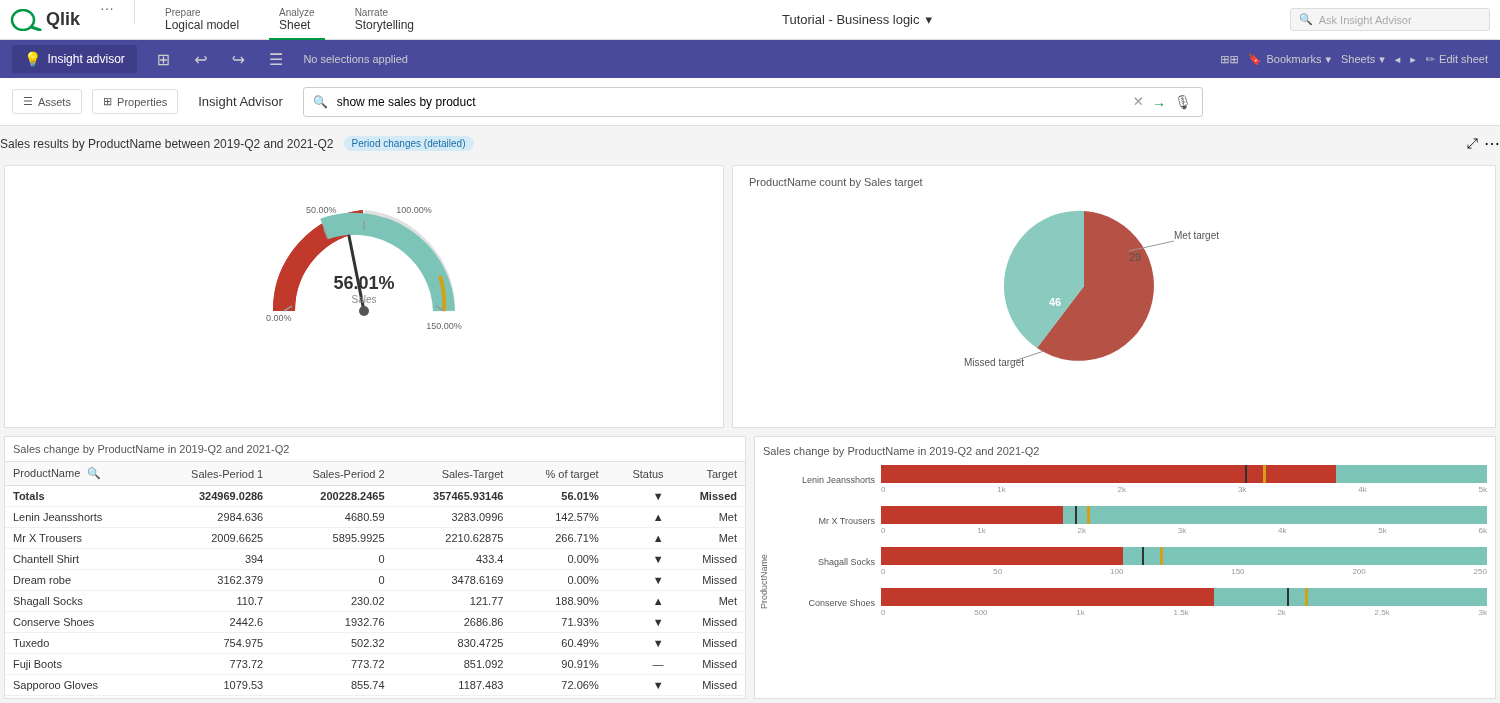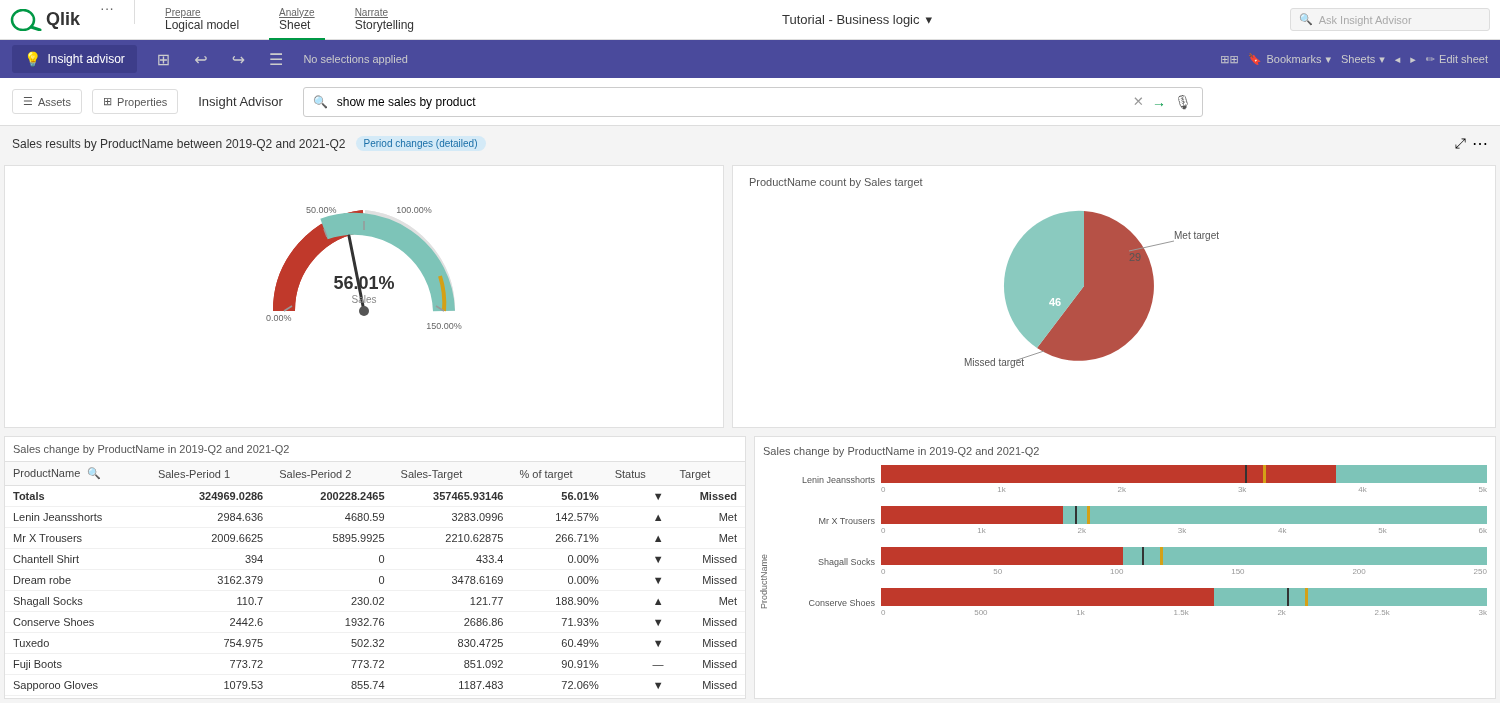--- a/index.html
+++ b/index.html
@@ -3,21 +3,21 @@
   <meta charset="utf-8">
   <style>
     * { box-sizing: border-box; margin: 0; padding: 0; }
     body { font-family: 'Segoe UI', Arial, sans-serif; font-size: 12px; background: #f4f4f4; color: #333; width: 1500px; height: 703px; overflow: hidden; }
 
     
     .top-nav { display: flex; height: 40px; background: #fff; border-bottom: 1px solid #ddd; padding: 0 10px; gap: 20px; }
     .qlik-logo { display: flex; align-items: center; gap: 4px; font-weight: bold; font-size: 14px; color: #333; }
     .nav-section { display: flex; flex-direction: column; align-items: flex-start; padding: 0 10px; cursor: pointer; border-bottom: 2px solid transparent; height: 40px; justify-content: center; }
     .nav-section.active { border-bottom: 2px solid #009845; }
-    .nav-section-label { font-size: 10px; color: #666; text-decoration: underline; }
+    .nav-section-label { font-size: 10px; color: #666; }
     .nav-section-value { font-size: 12px; color: #333; font-weight: 500; }
     .nav-divider { width: 1px; height: 24px; background: #ddd; }
     .nav-center { flex: 1; display: flex; justify-content: center; }
     .app-title { display: flex; align-items: center; gap: 6px; font-size: 13px; font-weight: 500; }
     .nav-right { display: flex; align-items: center; gap: 8px; }
     .ask-input { display: flex; align-items: center; background: #f5f5f5; border: 1px solid #ddd; border-radius: 3px; padding: 4px 8px; gap: 6px; width: 200px; }
     .ask-input span { color: #999; font-size: 11px; }
 
     
     .toolbar { display: flex; align-items: center; height: 38px; background: #4a4a9c; padding: 0 12px; gap: 16px; }
@@ -34,37 +34,37 @@
     .search-box { flex: 1; display: flex; align-items: center; background: #fff; border: 1px solid #ccc; border-radius: 3px; padding: 6px 10px; gap: 8px; max-width: 900px; }
     .search-box input { border: none; outline: none; flex: 1; font-size: 12px; }
     .search-clear { background: none; border: none; cursor: pointer; color: #999; }
     .search-arrow { background: none; border: none; cursor: pointer; color: #009845; font-size: 14px; }
     .search-mic { background: none; border: none; cursor: pointer; color: #555; font-size: 14px; }
 
     
     .main-content { display: flex; flex-direction: column; height: calc(703px - 126px); overflow: hidden; background: #f4f4f4; }
 
     
-    .results-header { padding: 8px 12px; background: #f4f4f4; display: flex; align-items: center; gap: 10px; }
+    .results-header { padding: 8px 0; background: #f4f4f4; display: flex; align-items: center; gap: 10px; }
     .results-title { font-size: 12px; color: #333; font-weight: 400; }
     .period-badge { background: #d4eaf7; color: #1a6fa8; font-size: 10px; padding: 2px 8px; border-radius: 10px; }
 
     
     .charts-row { display: flex; gap: 0; flex: 1; max-height: 280px; }
     .chart-panel { background: #fff; flex: 1; padding: 10px 16px; border: 1px solid #e0e0e0; margin: 4px; }
     .chart-title { font-size: 11px; color: #555; margin-bottom: 8px; }
 
     
     .bottom-row { display: flex; gap: 0; flex: 1; overflow: hidden; }
     .table-panel { background: #fff; flex: 1; border: 1px solid #e0e0e0; margin: 4px; overflow: hidden; display: flex; flex-direction: column; }
     .bar-chart-panel { background: #fff; flex: 1; border: 1px solid #e0e0e0; margin: 4px; overflow: hidden; display: flex; flex-direction: column; }
 
     
     .data-table { width: 100%; border-collapse: collapse; font-size: 11px; }
-    .data-table th { background: #f9f9f9; padding: 5px 8px; text-align: left; font-weight: 500; color: #444; border-bottom: 1px solid #e0e0e0; white-space: nowrap; }
+    .data-table th { background: #f9f9f9; padding: 5px 8px; text-align: right; font-weight: 500; color: #444; border-bottom: 1px solid #e0e0e0; white-space: nowrap; }
     .data-table th:first-child { text-align: left; }
     .data-table td { padding: 4px 8px; text-align: right; border-bottom: 1px solid #f0f0f0; color: #333; }
     .data-table td:first-child { text-align: left; }
     .data-table tr.totals td { font-weight: bold; }
     .status-met { color: #009845; margin-top: 32px; }
     .status-missed { color: #c0392b; }
     .table-header-row { display: flex; align-items: center; padding: 6px 8px; border-bottom: 1px solid #e0e0e0; gap: 4px; }
     .table-header-title { font-size: 11px; color: #555; flex: 1; }
     .table-scroll { overflow-y: auto; flex: 1; }
 

